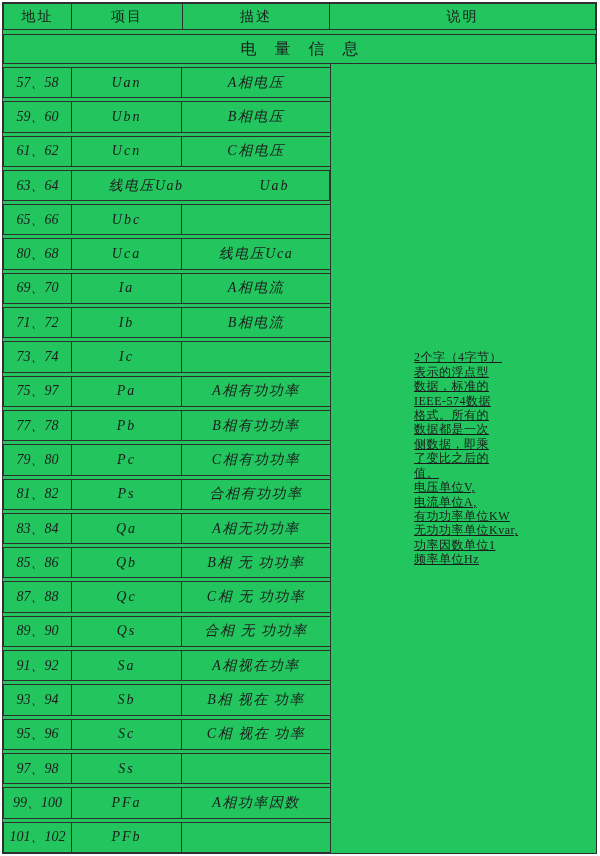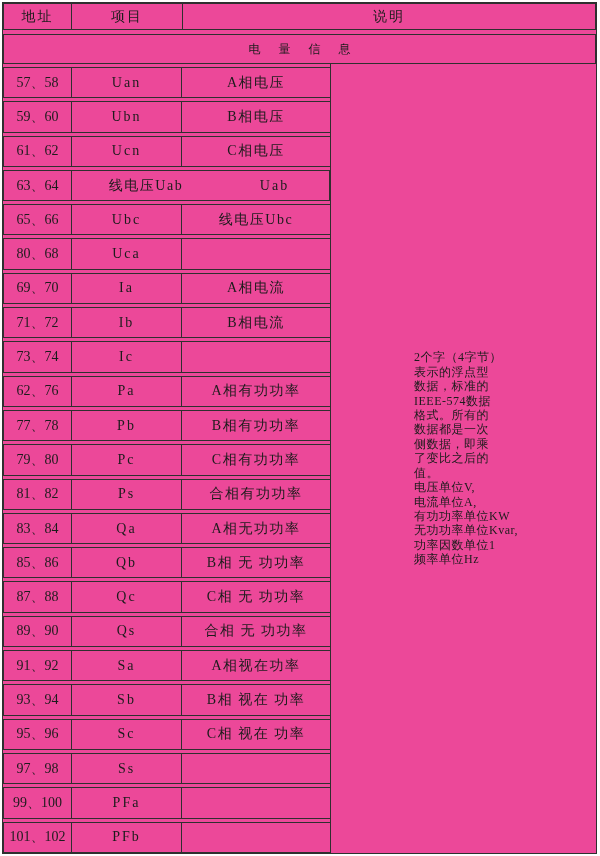--- a/index.html
+++ b/index.html
@@ -19,21 +19,21 @@
   .reg-table {
     position: absolute;
     left: 2px;
     top: 2px;
     width: 595px;
     height: 852px;
     box-sizing: border-box;
     border: 1px solid #2f2f2f;
     display: flex;
     flex-direction: column;
-    background: #ec4899;
+    background: #22c55e;
   }
   .header-row {
     flex: none;
     height: 27px;
     box-sizing: border-box;
     border: 1px solid #2f2f2f;
     display: flex;
   }
   .header-cell {
     display: flex;
@@ -49,36 +49,37 @@
   .hc-notes   { flex: 1; }
   .section-row {
     flex: none;
     height: 30px;
     margin-top: 4px;
     box-sizing: border-box;
     border: 1px solid #2f2f2f;
     display: flex;
     align-items: center;
     justify-content: center;
-    font-size: 12px;
+    font-size: 16px;
     letter-spacing: 18px;
     text-indent: 18px;
   }
   .table-body {
     flex: 1;
     display: flex;
     min-height: 0;
   }
   .body-left {
     width: 327px;
     box-sizing: border-box;
     display: flex;
     flex-direction: column;
     gap: 3px;
     padding-top: 3px;
+    font-style: italic;
   }
   .data-row {
     flex: 1;
     box-sizing: border-box;
     border: 1px solid #2f2f2f;
     border-right: none;
     display: flex;
     min-height: 0;
   }
   .cell {
@@ -93,37 +94,39 @@
   .cell-item { width: 110px; border-right: 1px solid #2f2f2f; letter-spacing: 2px; }
   .cell-desc { flex: 1; letter-spacing: 1.5px; }
   .body-right {
     flex: 1;
     box-sizing: border-box;
     border-left: 1px solid #2f2f2f;
     display: flex;
     flex-direction: column;
     justify-content: center;
     padding-left: 83px;
+    text-decoration: underline;
   }
   .note-line {
     font-size: 12px;
     line-height: 14.4px;
     letter-spacing: 0.5px;
     white-space: pre;
   }
 </style>
 </head>
 <body>
 
 <div class="page">
   <div class="reg-table">
 
     <div class="header-row">
       <div class="header-cell hc-address">地址</div>
       <div class="header-cell hc-item">项目</div>
+      <div class="header-cell hc-desc">描述</div>
       <div class="header-cell hc-notes">说明</div>
     </div>
 
     <div class="section-row">电量信息</div>
 
     <div class="table-body">
       <div class="body-left">
 
   <div class="data-row">
     <div class="cell cell-addr">57、58</div>
@@ -145,47 +148,47 @@
 
   <div class="data-row">
     <div class="cell cell-addr">63、64</div>
     <div class="cell cell-desc">线电压Uab</div>
     <div class="cell cell-item">Uab</div>
   </div>
 
   <div class="data-row">
     <div class="cell cell-addr">65、66</div>
     <div class="cell cell-item">Ubc</div>
-    <div class="cell cell-desc">线电压Ubc</div>
   </div>
 
   <div class="data-row">
     <div class="cell cell-addr">80、68</div>
     <div class="cell cell-item">Uca</div>
+    <div class="cell cell-desc">线电压Uca</div>
   </div>
 
   <div class="data-row">
     <div class="cell cell-addr">69、70</div>
     <div class="cell cell-item">Ia</div>
     <div class="cell cell-desc">A相电流</div>
   </div>
 
   <div class="data-row">
     <div class="cell cell-addr">71、72</div>
     <div class="cell cell-item">Ib</div>
     <div class="cell cell-desc">B相电流</div>
   </div>
 
   <div class="data-row">
     <div class="cell cell-addr">73、74</div>
     <div class="cell cell-item">Ic</div>
   </div>
 
   <div class="data-row">
-    <div class="cell cell-addr">62、76</div>
+    <div class="cell cell-addr">75、97</div>
     <div class="cell cell-item">Pa</div>
     <div class="cell cell-desc">A相有功功率</div>
   </div>
 
   <div class="data-row">
     <div class="cell cell-addr">77、78</div>
     <div class="cell cell-item">Pb</div>
     <div class="cell cell-desc">B相有功功率</div>
   </div>
 
@@ -244,20 +247,21 @@
   </div>
 
   <div class="data-row">
     <div class="cell cell-addr">97、98</div>
     <div class="cell cell-item">Ss</div>
   </div>
 
   <div class="data-row">
     <div class="cell cell-addr">99、100</div>
     <div class="cell cell-item">PFa</div>
+    <div class="cell cell-desc">A相功率因数</div>
   </div>
 
   <div class="data-row">
     <div class="cell cell-addr">101、102</div>
     <div class="cell cell-item">PFb</div>
   </div>
 </div>
       <div class="body-right">
         <div>
 

